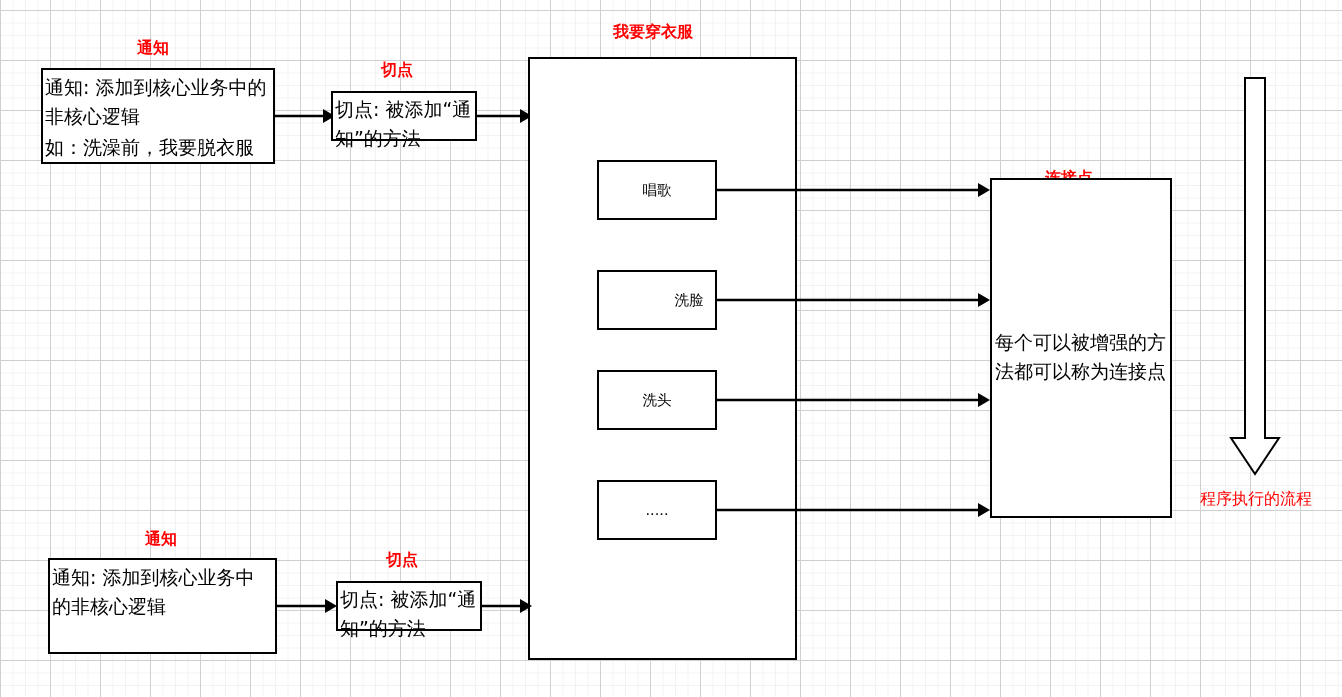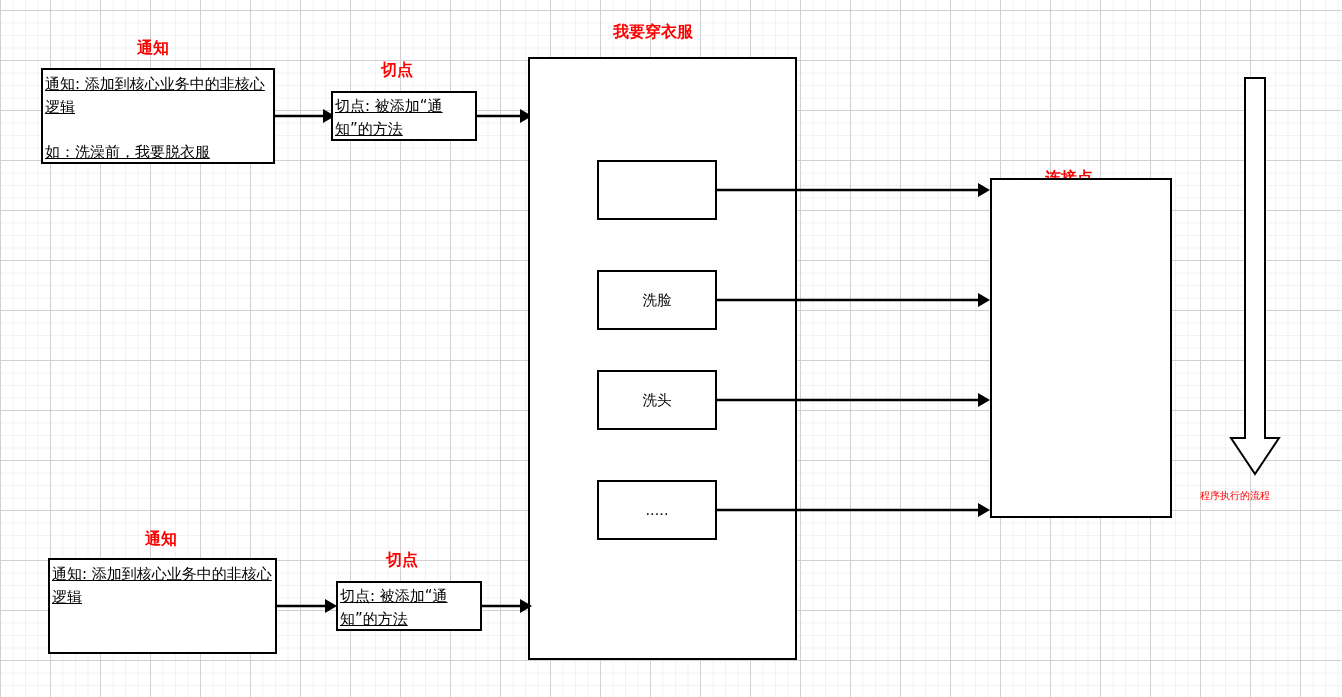--- a/index.html
+++ b/index.html
@@ -23,37 +23,36 @@
     font-family: "DejaVu Sans", "Liberation Sans", sans-serif;
   }
   .box {
     position: absolute;
     box-sizing: border-box;
     background: #ffffff;
     border: 2px solid #000000;
   }
   .box-text {
     position: absolute;
-    font-size: 15px;
+    font-size: 19px;
     color: #000000;
     line-height: 1.55;
     white-space: pre-line;
-    text-decoration: underline;
   }
   .title-red {
     position: absolute;
     color: #ff0000;
     font-weight: bold;
     font-size: 16px;
     white-space: nowrap;
   }
   .label-red {
     position: absolute;
     color: #ff0000;
-    font-size: 10px;
+    font-size: 16px;
     white-space: nowrap;
   }
   .center-text {
     position: absolute;
     display: flex;
     align-items: center;
     justify-content: center;
     font-size: 14.5px;
     color: #000000;
   }
@@ -64,44 +63,45 @@
 </style>
 </head>
 <body>
 
 <div id="canvas">
 
   <div class="title-red" style="left:137px; top:38px;">通知</div>
 
   <div class="box" style="left:41px; top:68px; width:234px; height:96px;"></div>
   <div class="box-text" style="left:45px; top:73px; width:226px;">通知: 添加到核心业务中的非核心逻辑</div>
-  <div class="box-text" style="left:45px; top:133px; width:226px;margin-top:8px;">如：洗澡前，我要脱衣服</div>
+  <div class="box-text" style="left:45px; top:133px; width:226px;">如：洗澡前，我要脱衣服</div>
 
   <svg class="arrow-svg" style="left:275px; top:104px;" width="60" height="24">
     <line x1="0" y1="12" x2="48" y2="12" stroke="#000000" stroke-width="2.5"></line>
     <polygon points="48,5 60,12 48,19" fill="#000000"></polygon>
   </svg>
 
   <div class="title-red" style="left:381px; top:60px;">切点</div>
 
   <div class="box" style="left:331px; top:91px; width:146px; height:50px;"></div>
   <div class="box-text" style="left:335px; top:95px; width:140px;">切点: 被添加“通知”的方法</div>
 
   <svg class="arrow-svg" style="left:477px; top:104px;" width="55" height="24">
     <line x1="0" y1="12" x2="43" y2="12" stroke="#000000" stroke-width="2.5"></line>
     <polygon points="43,5 55,12 43,19" fill="#000000"></polygon>
   </svg>
 
   <div class="title-red" style="left:613px; top:22px;">我要穿衣服</div>
   <div class="box" style="left:528px; top:57px; width:269px; height:603px;"></div>
 
   <div class="box" style="left:597px; top:160px; width:120px; height:60px;"></div>
+  <div class="center-text" style="left:597px; top:160px; width:120px; height:60px;">唱歌</div>
 
   <div class="box" style="left:597px; top:270px; width:120px; height:60px;"></div>
-  <div class="center-text" style="left:597px; top:270px; width:120px; height:60px;">洗脸</div>
+  <div class="center-text" style="left:597px; top:270px; width:120px; height:60px;padding-left:32px;">洗脸</div>
 
   <div class="box" style="left:597px; top:370px; width:120px; height:60px;"></div>
   <div class="center-text" style="left:597px; top:370px; width:120px; height:60px;">洗头</div>
 
   <div class="box" style="left:597px; top:480px; width:120px; height:60px;"></div>
   <div class="center-text" style="left:597px; top:480px; width:120px; height:60px;">.....</div>
 
   <svg class="arrow-svg" style="left:717px; top:178px;" width="273" height="24">
     <line x1="0" y1="12" x2="261" y2="12" stroke="#000000" stroke-width="2.5"></line>
     <polygon points="261,5 273,12 261,19" fill="#000000"></polygon>
@@ -114,20 +114,21 @@
     <line x1="0" y1="12" x2="261" y2="12" stroke="#000000" stroke-width="2.5"></line>
     <polygon points="261,5 273,12 261,19" fill="#000000"></polygon>
   </svg>
   <svg class="arrow-svg" style="left:717px; top:498px;" width="273" height="24">
     <line x1="0" y1="12" x2="261" y2="12" stroke="#000000" stroke-width="2.5"></line>
     <polygon points="261,5 273,12 261,19" fill="#000000"></polygon>
   </svg>
 
   <div class="title-red" style="left:1045px; top:168px;">连接点</div>
   <div class="box" style="left:990px; top:178px; width:182px; height:340px;"></div>
+  <div class="box-text" style="left:995px; top:328px; width:178px;">每个可以被增强的方法都可以称为连接点</div>
 
   <div class="title-red" style="left:145px; top:529px;">通知</div>
 
   <div class="box" style="left:48px; top:558px; width:229px; height:96px;"></div>
   <div class="box-text" style="left:52px; top:563px; width:221px;">通知: 添加到核心业务中的非核心逻辑</div>
 
   <svg class="arrow-svg" style="left:277px; top:594px;" width="60" height="24">
     <line x1="0" y1="12" x2="48" y2="12" stroke="#000000" stroke-width="2.5"></line>
     <polygon points="48,5 60,12 48,19" fill="#000000"></polygon>
   </svg>

